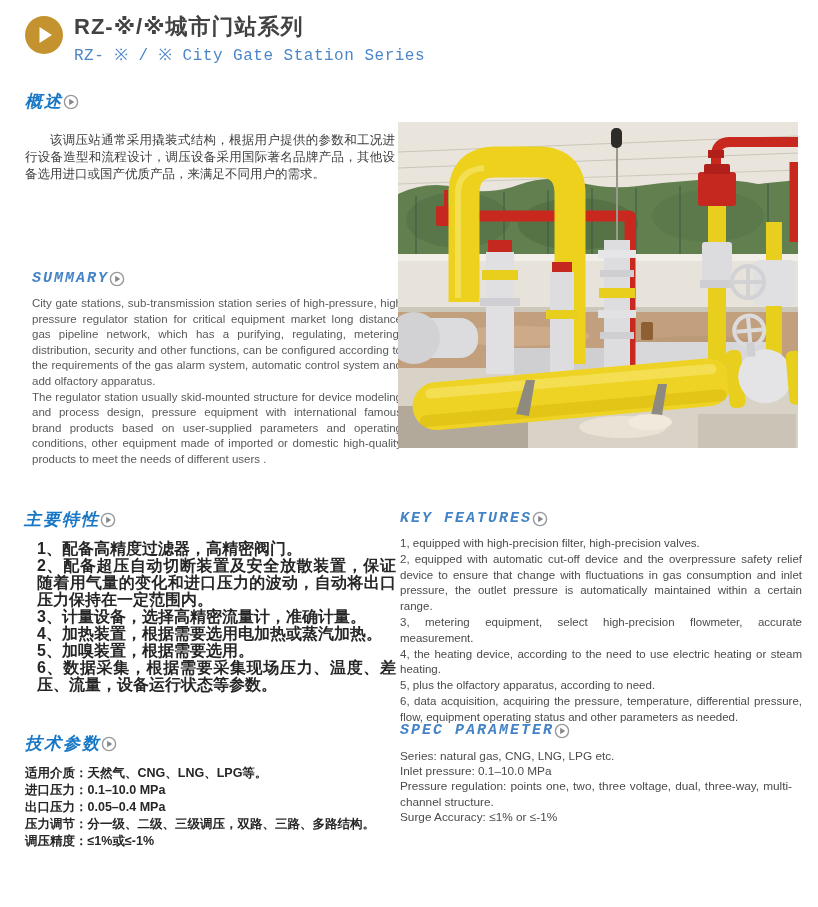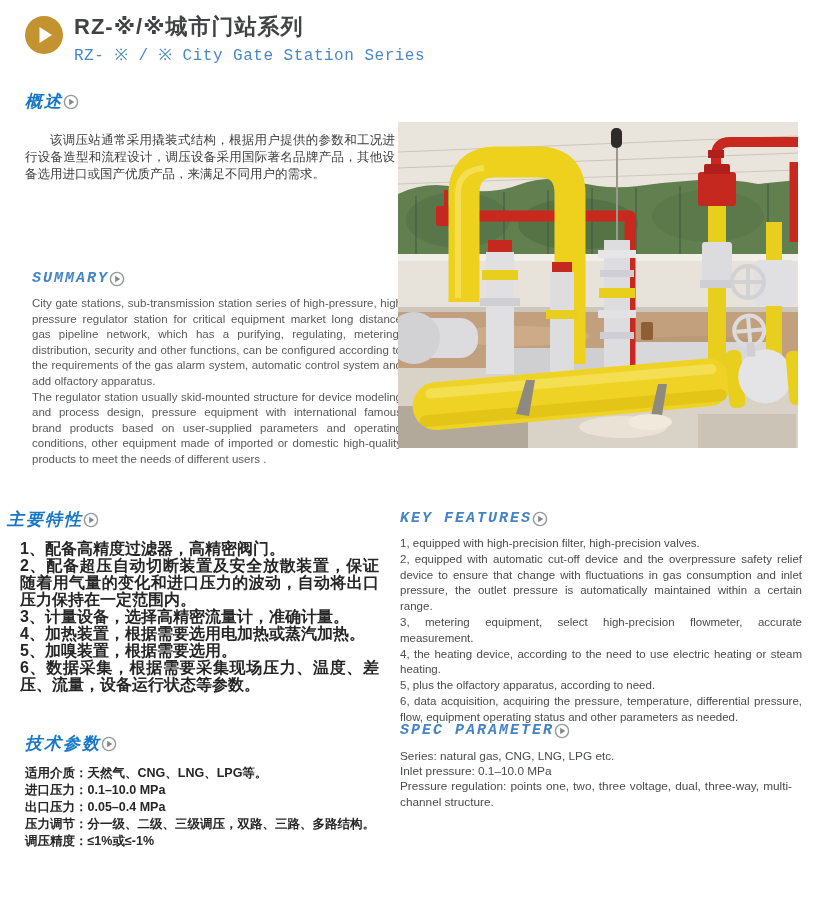--- a/index.html
+++ b/index.html
@@ -19,21 +19,21 @@
   
   .h-row{display:flex;align-items:center;font-style:italic;}
   .h-cn{font-size:17px;font-weight:bold;color:#1878c6;letter-spacing:2px;}
   .h-en{font-family:"Liberation Mono","DejaVu Sans Mono",monospace;font-size:15px;font-weight:bold;color:#4484c6;letter-spacing:2px;}
   .play{flex:0 0 auto;display:block;}
 
   
   .section{position:absolute;}
   #sec-overview{left:25px;top:90px;width:370px;}
   #sec-summary{left:25px;top:270px;width:370px;margin-left:7px;}
-  #sec-feat-cn{left:7px;top:508px;width:372px;}
+  #sec-feat-cn{left:24px;top:508px;width:372px;}
   #sec-feat-en{left:400px;top:510px;width:402px;}
   #sec-par-cn{left:25px;top:720px;width:372px;margin-top:12px;}
   #sec-par-en{left:400px;top:722px;width:392px;}
 
   .body-cn{font-size:12.5px;color:#3c3c3c;line-height:17px;text-align:justify;margin:0;}
   .indent{text-indent:2em;}
   #sec-overview .h-row{margin-bottom:19px;}
   #sec-summary .h-row{margin-bottom:9px;}
   #sec-feat-cn .h-row,#sec-feat-en .h-row{margin-bottom:9px;}
   #sec-par-cn .h-row,#sec-par-en .h-row{margin-bottom:10px;}
@@ -249,15 +249,16 @@
     <div class="h-row">
       <span class="h-en">SPEC PARAMETER</span>
       <svg class="play" width="16" height="16" viewBox="0 0 16 16">
         <circle cx="8" cy="8" r="6.6" fill="none" stroke="#97999c" stroke-width="1.4"></circle>
         <path d="M6.2 4.8 L11.2 8 L6.2 11.2 Z" fill="#84878a"></path>
       </svg>
     </div>
     <div class="par-en-item">Series: natural gas, CNG, LNG, LPG etc.</div>
     <div class="par-en-item">Inlet pressure: 0.1–10.0 MPa</div>
     <div class="par-en-item">Pressure regulation: points one, two, three voltage, dual, three-way, multi-channel structure.</div>
+    <div class="par-en-item">Surge Accuracy: ≤1% or ≤-1%</div>
   </div>
 
 </div>
 
 </body></html>

